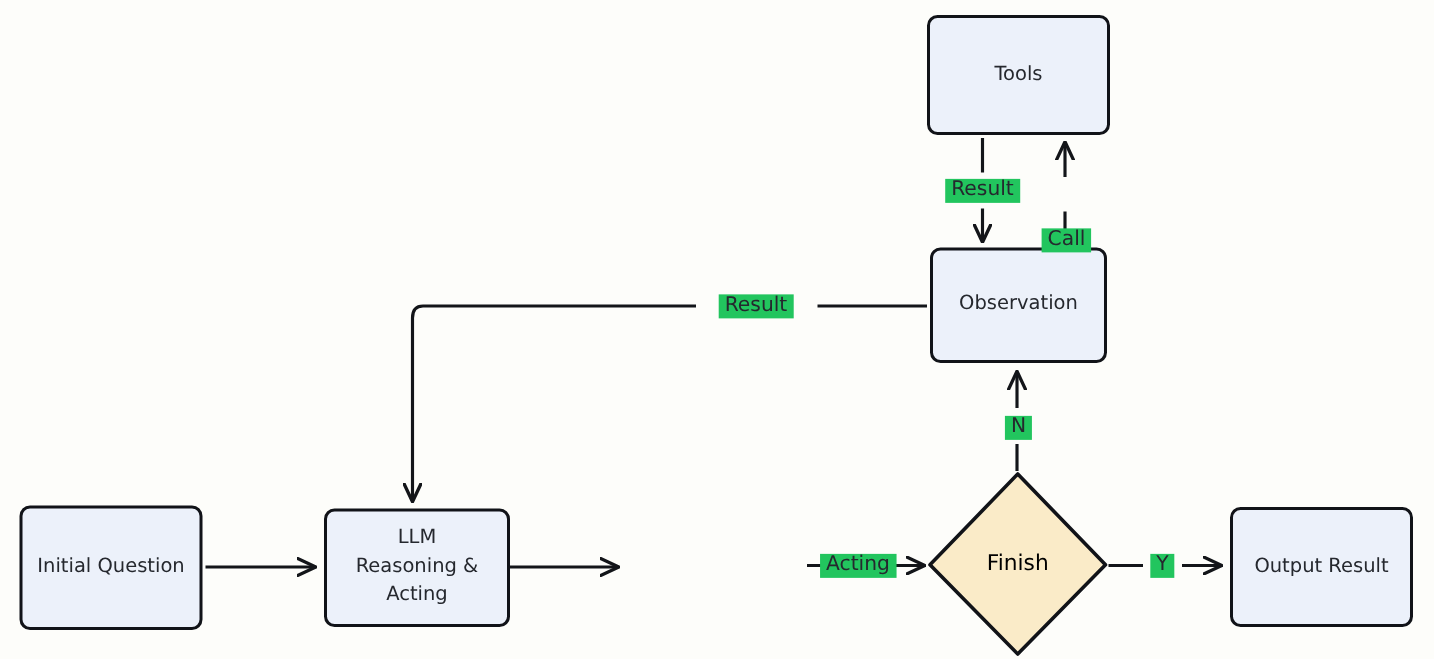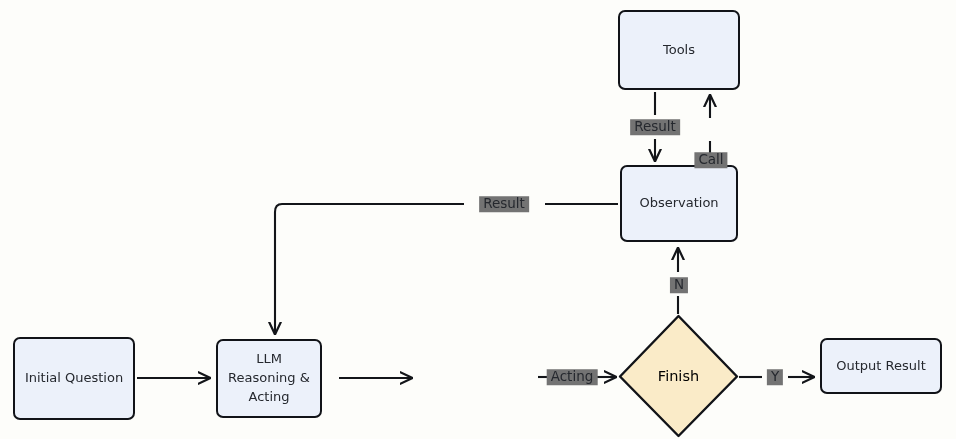--- a/index.html
+++ b/index.html
@@ -35,21 +35,21 @@
     align-items: center;
     justify-content: center;
     text-align: center;
     color: #25282e;
     font-size: 13px;
     line-height: 1.45;
     white-space: pre-line;
   }
   .edge-label {
     position: absolute;
-    background: #737373;
+    background: #22c55e;
     color: #25282e;
     font-size: 13.5px;
     line-height: 1;
     padding: 1px 4px;
     transform: translate(-50%, -50%);
     white-space: nowrap;
   }
   .diamond-wrap {
     position: absolute;
     pointer-events: none;
@@ -102,26 +102,26 @@
 
       <path d="M 618 204 L 545 204"></path>
       <path d="M 464 204 L 282 204 Q 275 204 275 212 L 275 334" marker-end="url(#arrowhead)"></path>
     </g>
 
     <polygon points="678.5,316 737,376.5 678.5,436 620,376.5" fill="#faebc8" stroke="#111318" stroke-width="2.4" stroke-linejoin="round"></polygon>
   </svg>
 
   <div class="node-box" style="left:13px; top:337px; width:122px; height:83px;text-align:right;">Initial Question</div>
 
-  <div class="node-box" style="left:216px; top:339px; width:106px; height:79px;">LLM
+  <div class="node-box" style="left:216px; top:339px; width:124px; height:79px;">LLM
 Reasoning  &amp;
 Acting</div>
 
 
-  <div class="node-box" style="left:820px; top:338px; width:122px; height:56px;">Output Result</div>
+  <div class="node-box" style="left:820px; top:338px; width:122px; height:80px;">Output Result</div>
 
   <div class="node-box" style="left:620px; top:165px; width:118px; height:77px;">Observation</div>
 
   <div class="node-box" style="left:618px; top:10px; width:122px; height:80px;">Tools</div>
 
   <div class="diamond-wrap" style="left:620px; top:316px; width:117px; height:120px;">
     <div class="diamond-label">Finish</div>
   </div>
 
   <div class="edge-label" style="left:572px; top:377px;">Acting</div>

